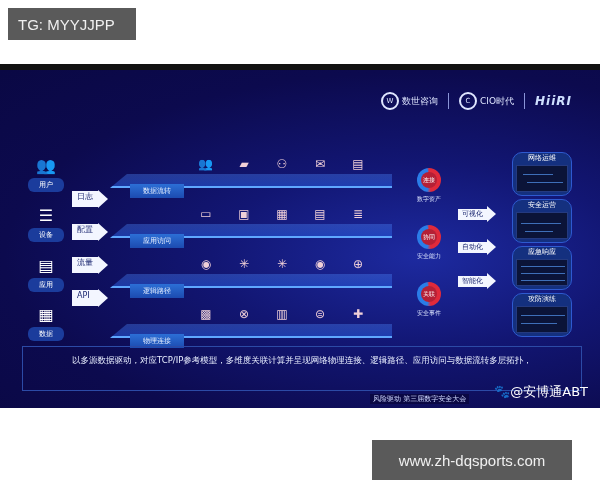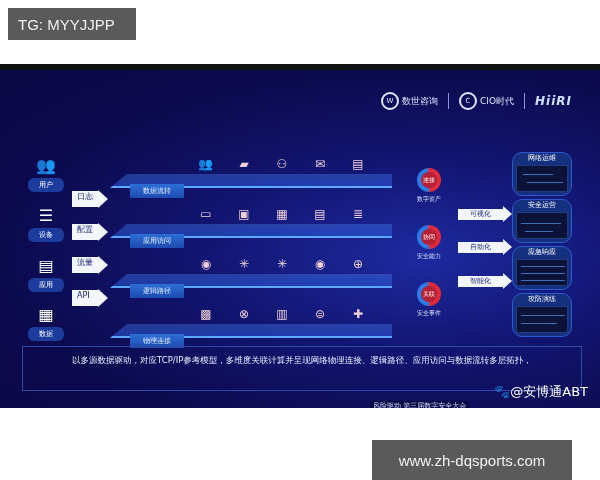--- a/index.html
+++ b/index.html
@@ -41,32 +41,32 @@
 
     
     .badge { position: absolute; left: 412px; width: 34px; text-align: center; }
     .badge .ring { width: 24px; height: 24px; margin: 0 auto; border-radius: 50%;
       background: conic-gradient(#e02a3b 0deg 170deg, #2a7de8 190deg 350deg, #e02a3b 360deg);
       display: flex; align-items: center; justify-content: center; }
     .badge .ring span { width: 16px; height: 16px; border-radius: 50%; background: #b52036; color: #fff; font-size: 6px; display: flex; align-items: center; justify-content: center; }
     .badge .cap { color: #dde5ff; font-size: 6px; margin-top: 3px; white-space: nowrap; }
 
     .arrow2 { position: absolute; left: 458px; height: 14px; display: flex; align-items: center; }
-    .arrow2 .body { background: #f3f6ff; color: #1a2670; font-size: 7px; height: 11px; line-height: 11px; padding: 0 12px; text-align: right; }
+    .arrow2 .body { background: #f3f6ff; color: #1a2670; font-size: 7px; height: 11px; line-height: 11px; padding: 0 4px; text-align: right; }
     .arrow2 .head { width: 0; height: 0; border-top: 8px solid transparent; border-bottom: 8px solid transparent; border-left: 9px solid #f3f6ff; }
 
     
     .panel { position: absolute; left: 512px; width: 60px; height: 44px; background: #14307f; border: 1px solid #2e5ad0; border-radius: 10px; }
     .panel .pt { color: #fff; font-size: 7px; text-align: center; height: 11px; line-height: 11px; }
     .panel .screen { margin: 1px 3px; height: 27px; background: #0b1438; border: 1px solid #243a80; position: relative; overflow: hidden; }
     .panel .screen i { position: absolute; height: 1px; background: #3e6fb8; }
 
     .desc { position: absolute; left: 22px; top: 276px; width: 560px; height: 45px; border: 1px solid #2c4aa6; color: #e8eeff; font-size: 8.5px; text-align: center; line-height: 15px; padding-top: 6px; }
     .credit { position: absolute; right: 12px; top: 313px; color: #ffffff; font-size: 13px; font-family: "DejaVu Sans", sans-serif; }
-    .footer { position: absolute; left: 370px; top: 331px; color: #cfd8ff; font-size: 7px; background: #0a0844; padding: 0 3px; }
+    .footer { position: absolute; left: 370px; top: 324px; color: #cfd8ff; font-size: 7px; background: #0a0844; padding: 0 3px; }
   </style>
 </head>
 <body>
 
 <div class="page">
   <div class="wm wm-top">TG: MYYJJPP</div>
 
   <div class="slide">
 
     <div class="logos">

